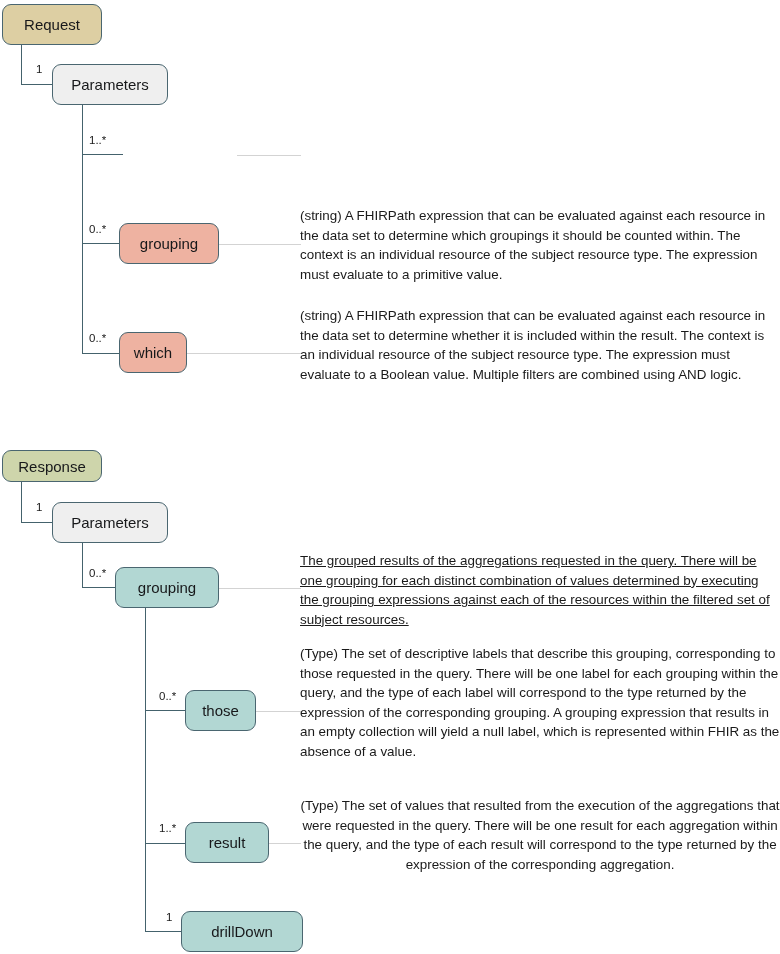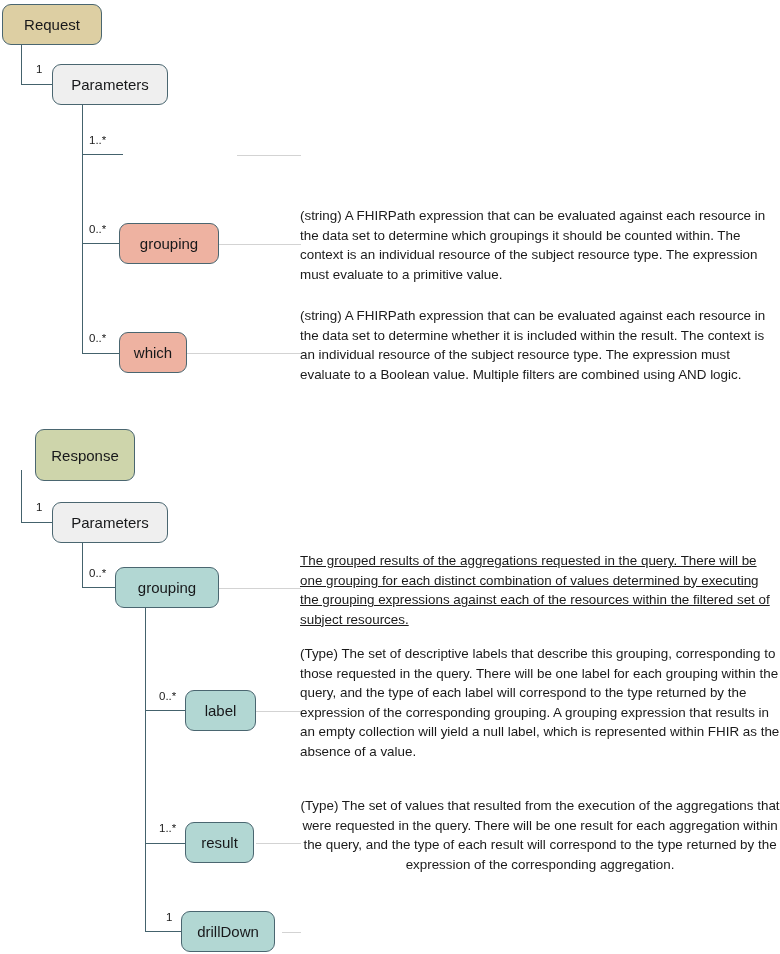--- a/index.html
+++ b/index.html
@@ -106,21 +106,21 @@
   <div class="desc" style="top:206px;">(string) A FHIRPath expression that can be evaluated against each resource in the data set to determine which groupings it should be counted within. The context is an individual resource of the subject resource type. The expression must evaluate to a primitive value.</div>
 
   <div class="hline" style="left:82px; top:353px; width:41px;"></div>
   <div class="mult" style="left:89px; top:333px;">0..*</div>
   <div class="node req-child" style="left:119px; top:332px; width:68px; height:41px;">
     <span>which</span>
   </div>
   <div class="leader" style="left:187px; top:353px; width:114px;"></div>
   <div class="desc" style="top:306px;">(string) A FHIRPath expression that can be evaluated against each resource in the data set to determine whether it is included within the result. The context is an individual resource of the subject resource type. The expression must evaluate to a Boolean value. Multiple filters are combined using AND logic.</div>
 
-  <div class="node root-res" style="left:2px; top:429px; width:100px; height:52px;margin-left:33px;">
+  <div class="node root-res" style="left:2px; top:450px; width:100px; height:32px;">
     <span>Response</span>
   </div>
 
   <div class="vline" style="left:21px; top:470px; height:52px;"></div>
   <div class="hline" style="left:21px; top:522px; width:31px;"></div>
   <div class="mult" style="left:36px; top:502px;">1</div>
 
   <div class="node params" style="left:52px; top:502px; width:116px; height:41px;">
     <span>Parameters</span>
   </div>
@@ -133,33 +133,33 @@
     <span>grouping</span>
   </div>
   <div class="leader" style="left:219px; top:588px; width:82px;"></div>
   <div class="desc" style="top:551px;text-decoration:underline;">The grouped results of the aggregations requested in the query. There will be one grouping for each distinct combination of values determined by executing the grouping expressions against each of the resources within the filtered set of subject resources.</div>
 
   <div class="vline" style="left:145px; top:608px; height:324px;"></div>
 
   <div class="hline" style="left:145px; top:710px; width:41px;"></div>
   <div class="mult" style="left:159px; top:691px;">0..*</div>
   <div class="node res-child" style="left:185px; top:690px; width:71px; height:41px;">
-    <span>label</span>
+    <span>those</span>
   </div>
   <div class="leader" style="left:256px; top:711px; width:45px;"></div>
   <div class="desc" style="top:644px;">(Type) The set of descriptive labels that describe this grouping, corresponding to those requested in the query. There will be one label for each grouping within the query, and the type of each label will correspond to the type returned by the expression of the corresponding grouping. A grouping expression that results in an empty collection will yield a null label, which is represented within FHIR as the absence of a value.</div>
 
   <div class="hline" style="left:145px; top:843px; width:41px;"></div>
   <div class="mult" style="left:159px; top:823px;">1..*</div>
-  <div class="node res-child" style="left:185px; top:822px; width:69px; height:41px;">
+  <div class="node res-child" style="left:185px; top:822px; width:84px; height:41px;">
     <span>result</span>
   </div>
   <div class="leader" style="left:256px; top:843px; width:45px;"></div>
   <div class="desc" style="top:796px;text-align:center;">(Type) The set of values that resulted from the execution of the aggregations that were requested in the query. There will be one result for each aggregation within the query, and the type of each result will correspond to the type returned by the expression of the corresponding aggregation.</div>
 
   <div class="hline" style="left:145px; top:931px; width:41px;"></div>
   <div class="mult" style="left:166px; top:912px;">1</div>
-  <div class="node res-child" style="left:181px; top:911px; width:94px; height:41px;">
+  <div class="node res-child" style="left:181px; top:911px; width:122px; height:41px;">
     <span>drillDown</span>
   </div>
   <div class="leader" style="left:282px; top:932px; width:19px;"></div>
 
 </div>
 
 </body></html>

